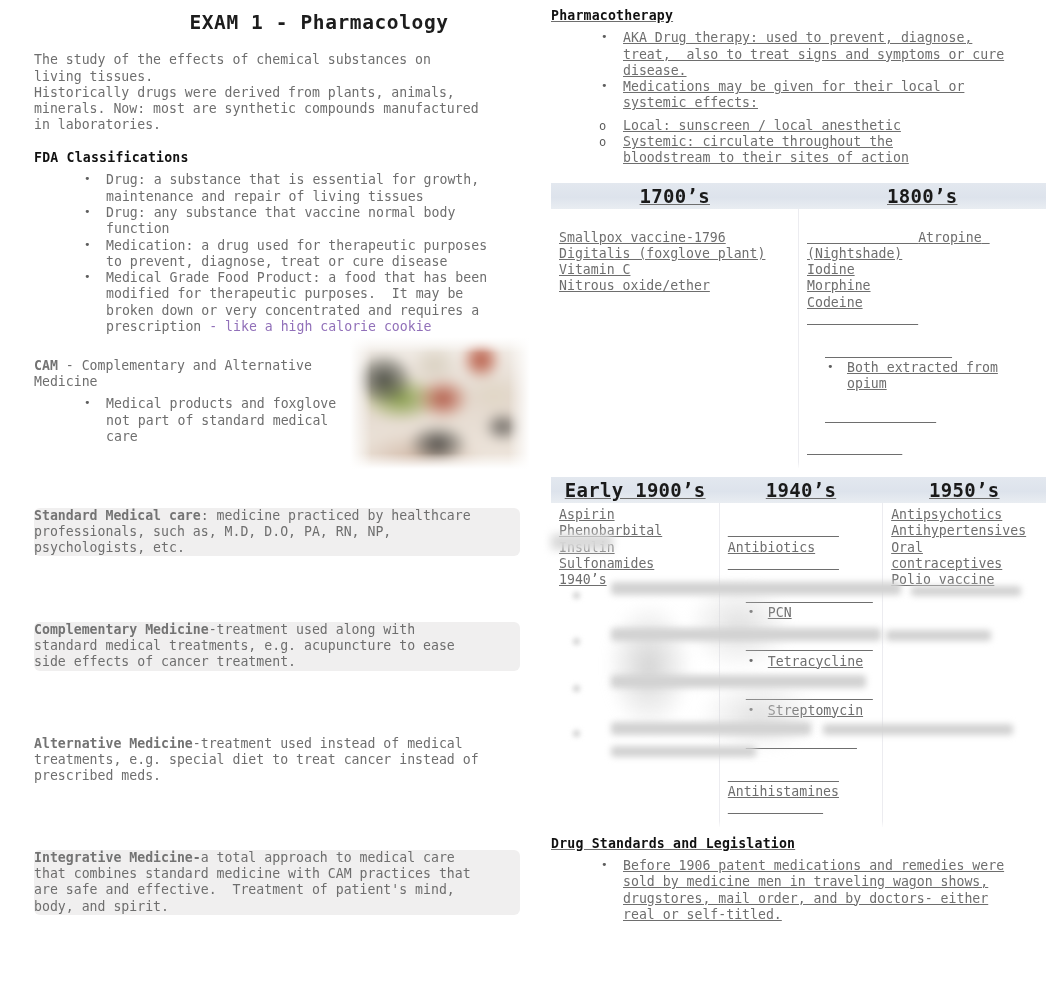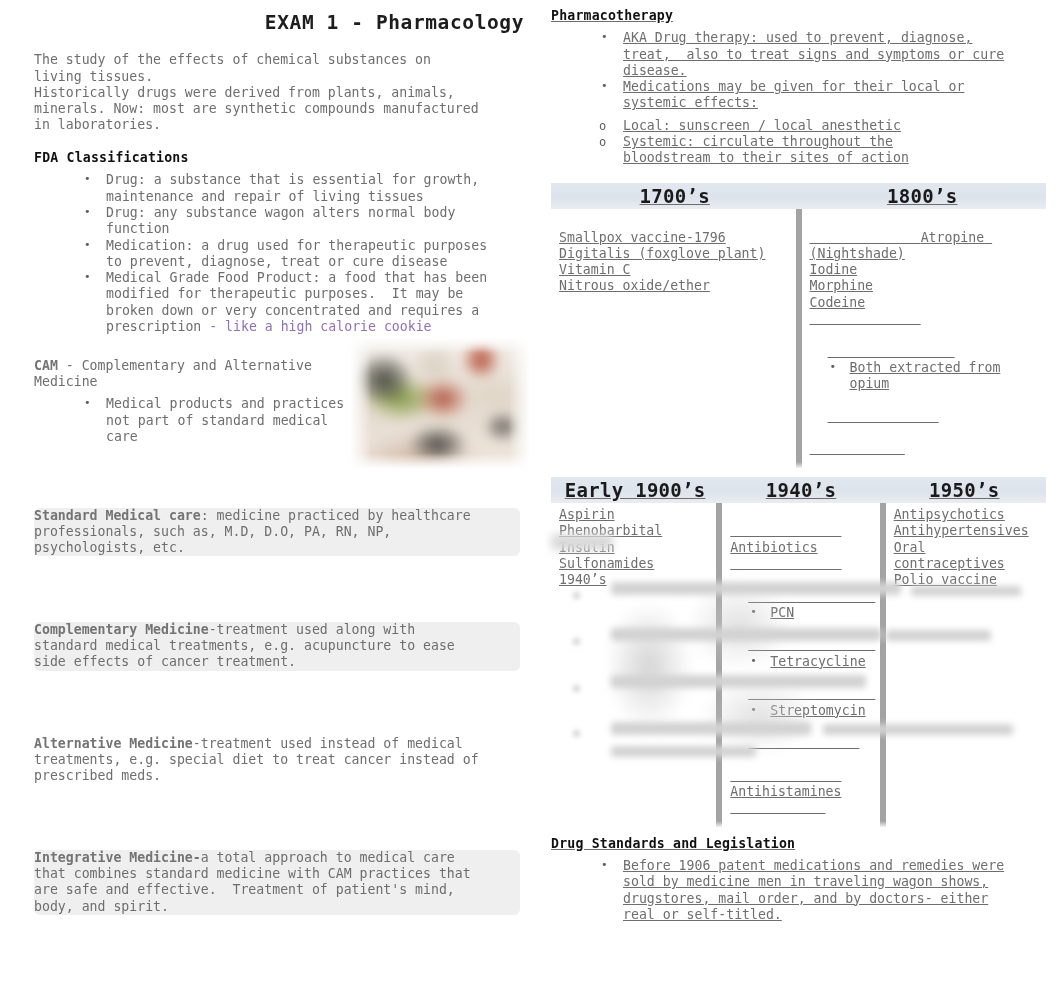--- a/index.html
+++ b/index.html
@@ -26,21 +26,21 @@
     position: absolute; left: 551px; top: 8px; width: 495px; text-decoration: underline;
   }
 
   
   .doc-title {
     font-weight: bold;
     font-size: 19.5px;
     line-height: 26px;
     color: #1d1d1d;
     letter-spacing: 0.6px;
-    text-align: right;
+    text-align: center;
     margin: 10px 0 0 0;
     padding-left: 80px;
   }
 
   
   .para { margin: 0; white-space: pre-wrap; }
   .gap-sm { height: 16.3px; }
   .gap-xs { height: 9px; }
 
   h3.sec {
@@ -149,21 +149,21 @@
     font-weight: bold;
     font-size: 19px;
     padding: 5px 4px 5px 4px;
     text-align: center;
     border: none;
     letter-spacing: .3px;
   }
   .tbl td {
     vertical-align: top;
     padding: 4px 6px 10px 8px;
-    border-left: 6px solid #a3a3a3;
+    border-left: 1px solid #a3a3a3;
     border-right: 1px solid #ececf0;
     background: #ffffff;
     color: #6e6e6e;
     white-space: pre-wrap;
   }
   .tbl td:first-child { border-left: none; }
   .tbl td:last-child { border-right: none; }
   .tbl ul {
     list-style: none; margin: 0; padding: 0 0 0 18px;
   }
@@ -237,36 +237,36 @@
 Historically drugs were derived from plants, animals,
 minerals. Now: most are synthetic compounds manufactured
 in laboratories.</p>
 
     <div class="gap-sm"></div>
 
     <h3 class="sec">FDA Classifications</h3>
     <ul class="b1">
       <li>Drug: a substance that is essential for growth,
 maintenance and repair of living tissues</li>
-      <li>Drug: any substance wagon alters normal body
+      <li>Drug: any substance that vaccine normal body
 function</li>
       <li>Medication: a drug used for therapeutic purposes
 to prevent, diagnose, treat or cure disease</li>
       <li><span>Medical Grade Food Product: a food that has been
 modified for therapeutic purposes.  It may be
 broken down or very concentrated and requires a
 prescription </span><span class="accent">- like a high calorie cookie</span></li>
     </ul>
 
     <div class="gap-sm"></div>
 
     <p class="para"><span class="bold-lead">CAM</span><span> - Complementary and Alternative
 Medicine</span></p>
     <ul class="b1">
-      <li>Medical products and practices
+      <li>Medical products and foxglove
 not part of standard medical
 care</li>
     </ul>
   </div>
 
   <div class="photo">
     <div class="inner"></div>
     <div class="fade"></div>
   </div>
 

